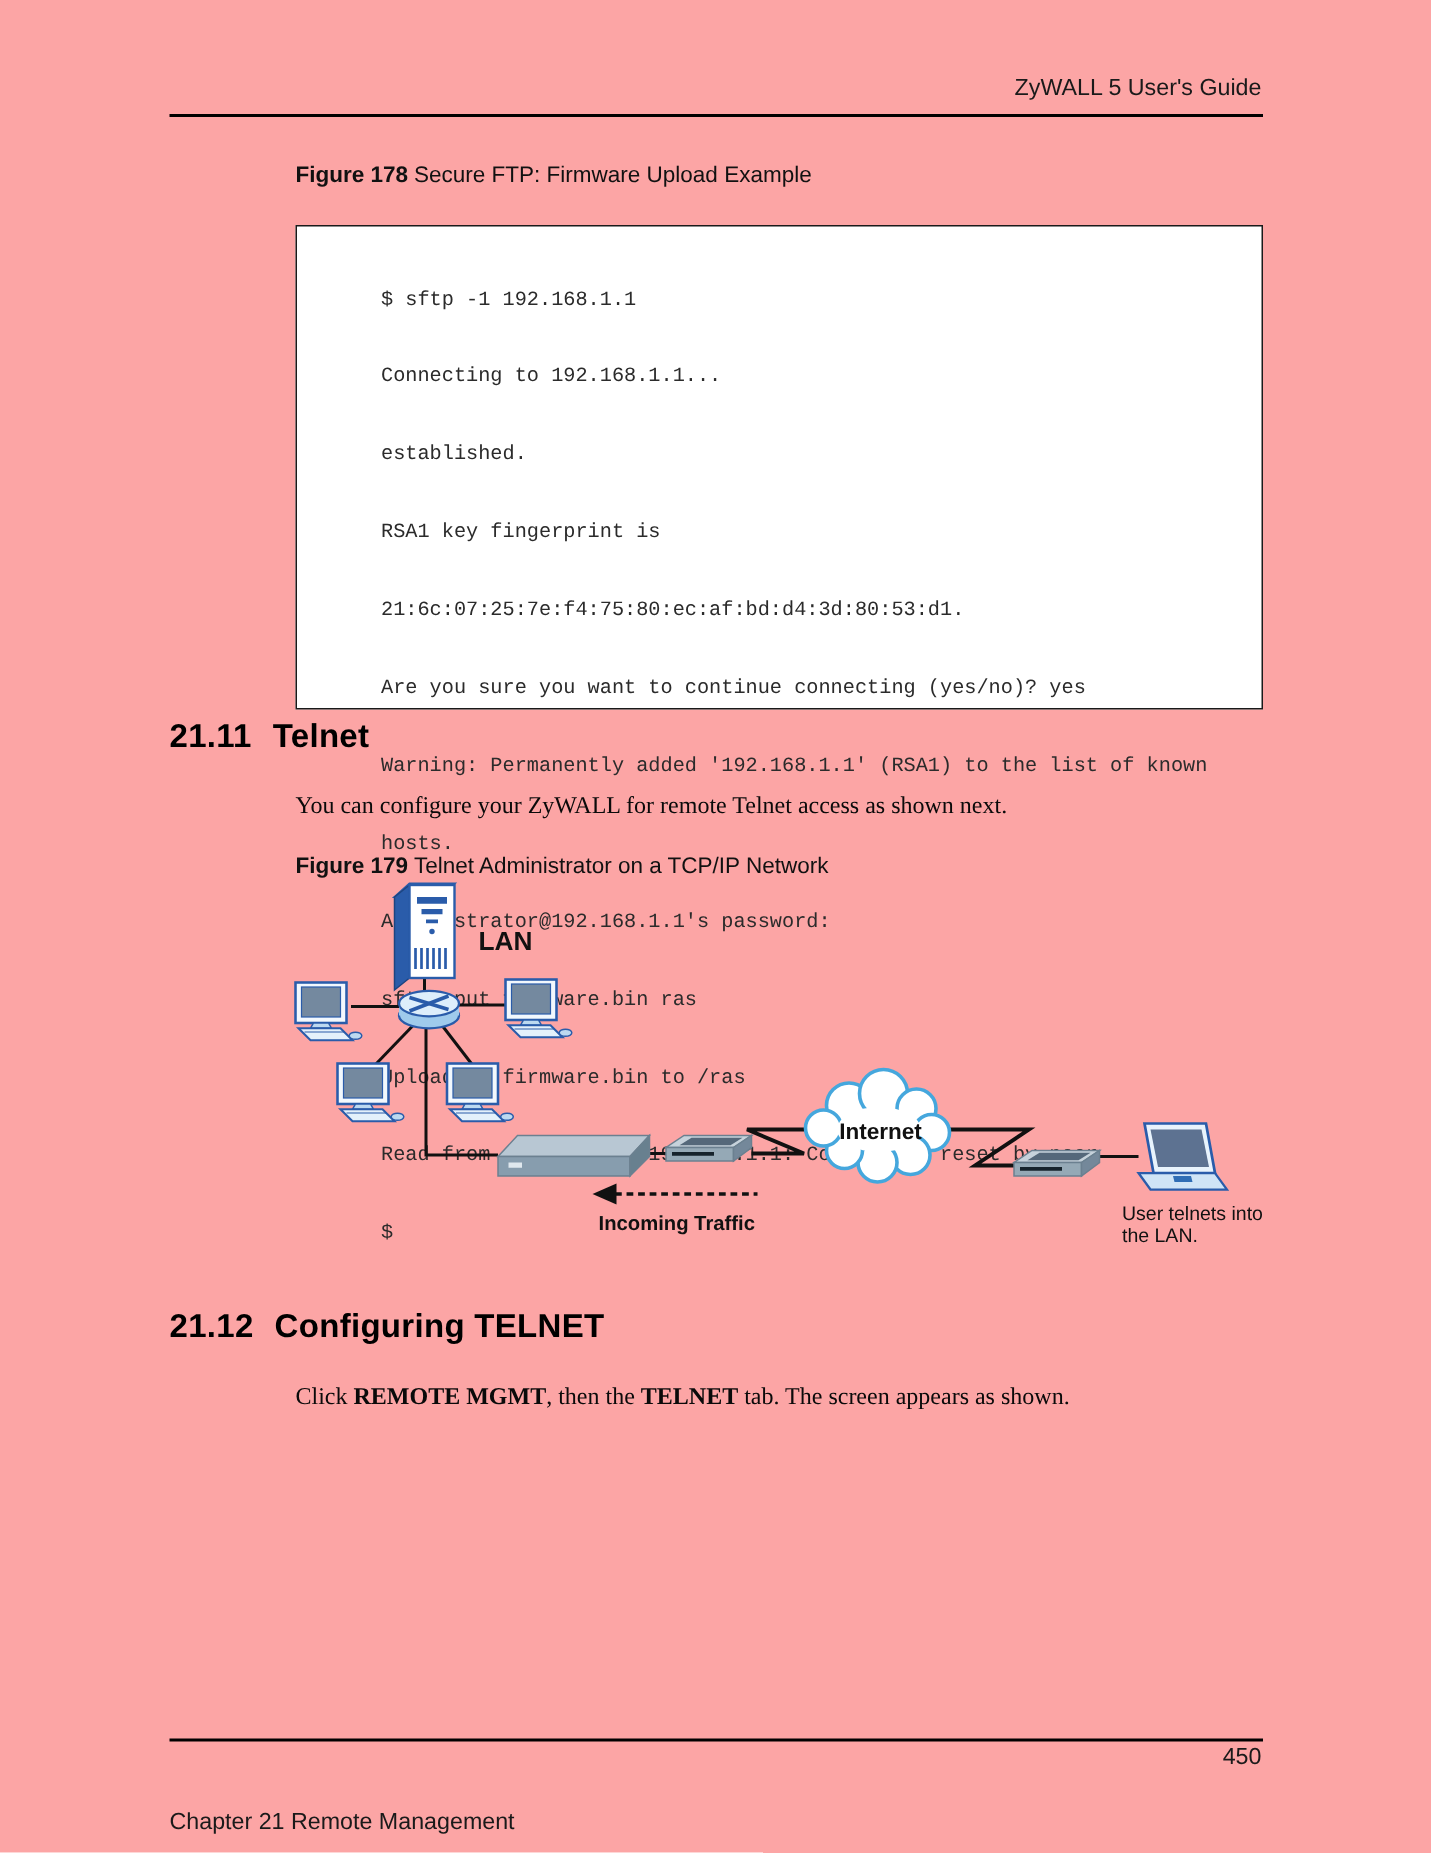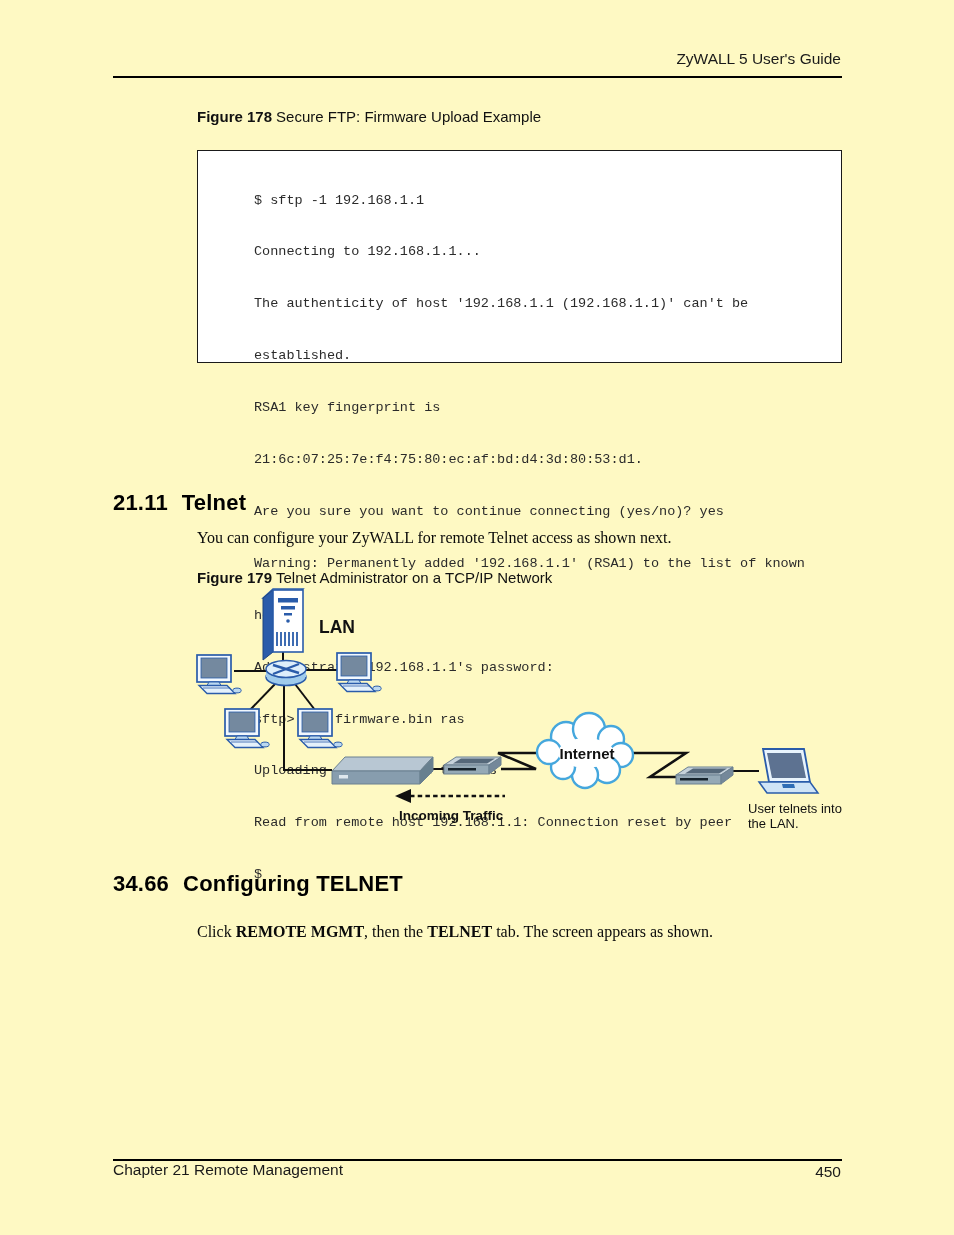--- a/index.html
+++ b/index.html
@@ -1,84 +1,83 @@
 <!DOCTYPE html>
 <html><head>
 <meta charset="utf-8">
 <style>
   * { margin:0; padding:0; box-sizing:border-box; }
   html,body { background:#ffffff; }
   .page {
-    position:relative; width:954px; height:1235px; background:#fef9c3;
+    position:relative; width:954px; height:1235px; background:#fca5a5;
     font-family:"Liberation Sans", sans-serif; color:#111; overflow:hidden;padding-left:28px;
   }
   .abs { position:absolute; }
 
   .header-title {
     top:50px; right:113px; font-size:15.5px; color:#1a1a1a;
   }
   .rule {
     left:113px; width:729px; height:2px; background:#000;
   }
   .header-rule { top:76px; }
   .footer-rule { top:1159px; height:1.5px; }
 
   .fig-caption { left:197px; font-size:15px; color:#111; white-space:nowrap; }
   .fig-caption .fig-label { font-weight:bold; }
   .fig-caption .fig-title { margin-left:4px; }
   .caption-178 { top:108px; }
   .caption-179 { top:569px; }
 
   .code-box {
-    left:197px; top:150px; width:645px; height:213px;
+    left:197px; top:150px; width:645px; height:323px;
     border:1.5px solid #1a1a1a; background:#fff;
     padding:6px 8px 0 56px;
     font-family:"Liberation Mono","DejaVu Sans Mono", monospace;
     font-size:13.5px; line-height:17.3px; color:#2b2b2b;
     white-space:pre;
   }
 
   .section-head {
     left:113px; font-size:22px; font-weight:bold; color:#000; white-space:nowrap;
     letter-spacing:0.2px;
   }
-  .head-21-11 { top:478px;margin-top:12px; }
+  .head-21-11 { top:478px; }
   .head-21-12 { top:871px; }
   .section-head .sec-title { margin-left:14px; }
 
   .body-para {
     left:197px; font-family:"Liberation Serif", serif; font-size:16px; color:#0a0a0a;
     white-space:nowrap;
   }
   .para-telnet { top:529px; }
   .para-config { top:923px; }
   .body-para b { font-weight:bold; }
 
   .diagram { left:196px; top:586px; }
   .svg-label { font-family:"Liberation Sans", sans-serif; fill:#111; }
 
-  .footer-left { left:113px; top:1161px; font-size:15.5px; color:#1a1a1a; }
+  .footer-left { left:113px; top:1206px; font-size:15.5px; color:#1a1a1a; }
   .footer-page { right:113px; top:1163px; font-size:15.5px; color:#1a1a1a; }
 </style>
 </head>
 <body>
 
 <div class="page">
 
   <div class="abs header-title">ZyWALL 5 User's Guide</div>
   <div class="abs rule header-rule"></div>
 
   <div class="abs fig-caption caption-178">
     <span class="fig-label">Figure 178</span><span class="fig-title">Secure FTP: Firmware Upload Example</span>
   </div>
 
   <div class="abs code-box">
     <div>$ sftp -1 192.168.1.1</div>
     <div>Connecting to 192.168.1.1...</div>
-    <div>The authenticity of host '192.168.1.1 (192.168.1.1)' can't be</div>
     <div>established.</div>
     <div>RSA1 key fingerprint is</div>
     <div>21:6c:07:25:7e:f4:75:80:ec:af:bd:d4:3d:80:53:d1.</div>
     <div>Are you sure you want to continue connecting (yes/no)? yes</div>
     <div>Warning: Permanently added '192.168.1.1' (RSA1) to the list of known</div>
     <div>hosts.</div>
     <div>Administrator@192.168.1.1's password:</div>
     <div>sftp&gt; put firmware.bin ras</div>
     <div>Uploading firmware.bin to /ras</div>
     <div>Read from remote host 192.168.1.1: Connection reset by peer</div>
@@ -196,21 +195,21 @@
       <line x1="410" y1="796" x2="505" y2="796" stroke="#111" stroke-width="2.4" stroke-dasharray="4.5 3.2"></line>
       <polygon points="395,796 411,789 411,803" fill="#111"></polygon>
     </g>
     <text x="399" y="820" class="svg-label" font-size="13.5" font-weight="600">Incoming Traffic</text>
 
     <text x="748" y="813" class="svg-label" font-size="13">User telnets into</text>
     <text x="748" y="828" class="svg-label" font-size="13">the LAN.</text>
   </svg>
 
   <div class="abs section-head head-21-12">
-    <span class="sec-num">34.66</span><span class="sec-title">Configuring TELNET</span>
+    <span class="sec-num">21.12</span><span class="sec-title">Configuring TELNET</span>
   </div>
 
   <div class="abs body-para para-config">
     <span>Click </span><b>REMOTE MGMT</b><span>, then the </span><b>TELNET</b><span> tab. The screen appears as shown.</span>
   </div>
 
   <div class="abs rule footer-rule"></div>
   <div class="abs footer-left">Chapter 21 Remote Management</div>
   <div class="abs footer-page">450</div>
 

